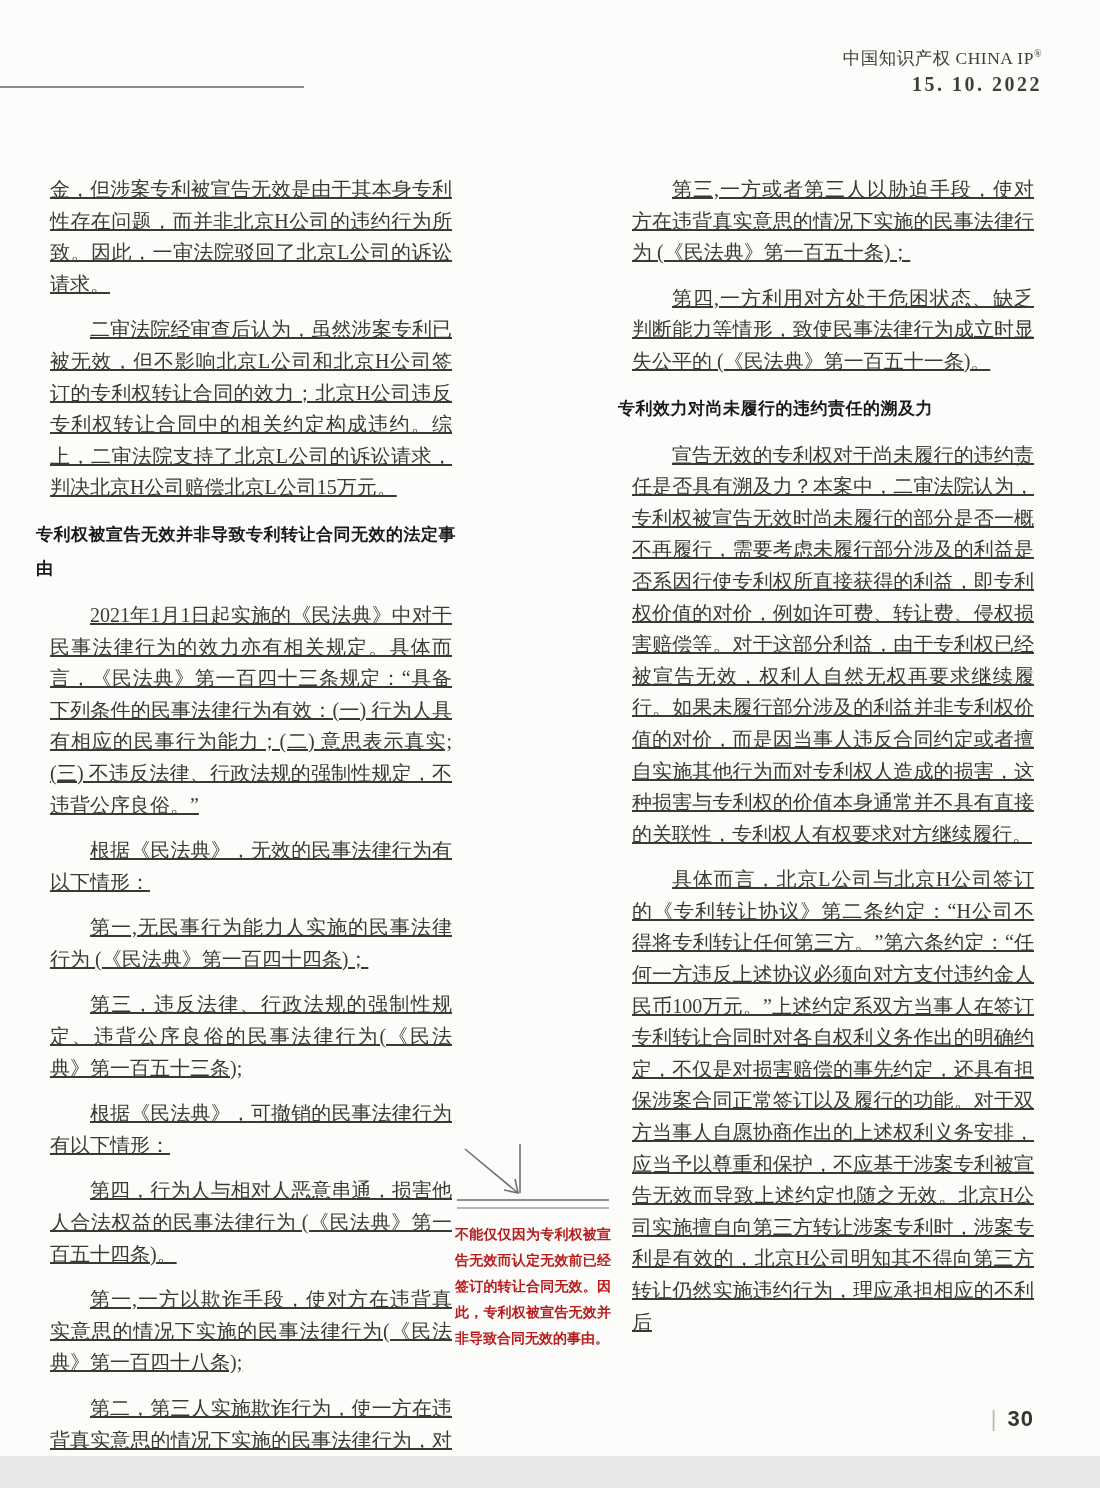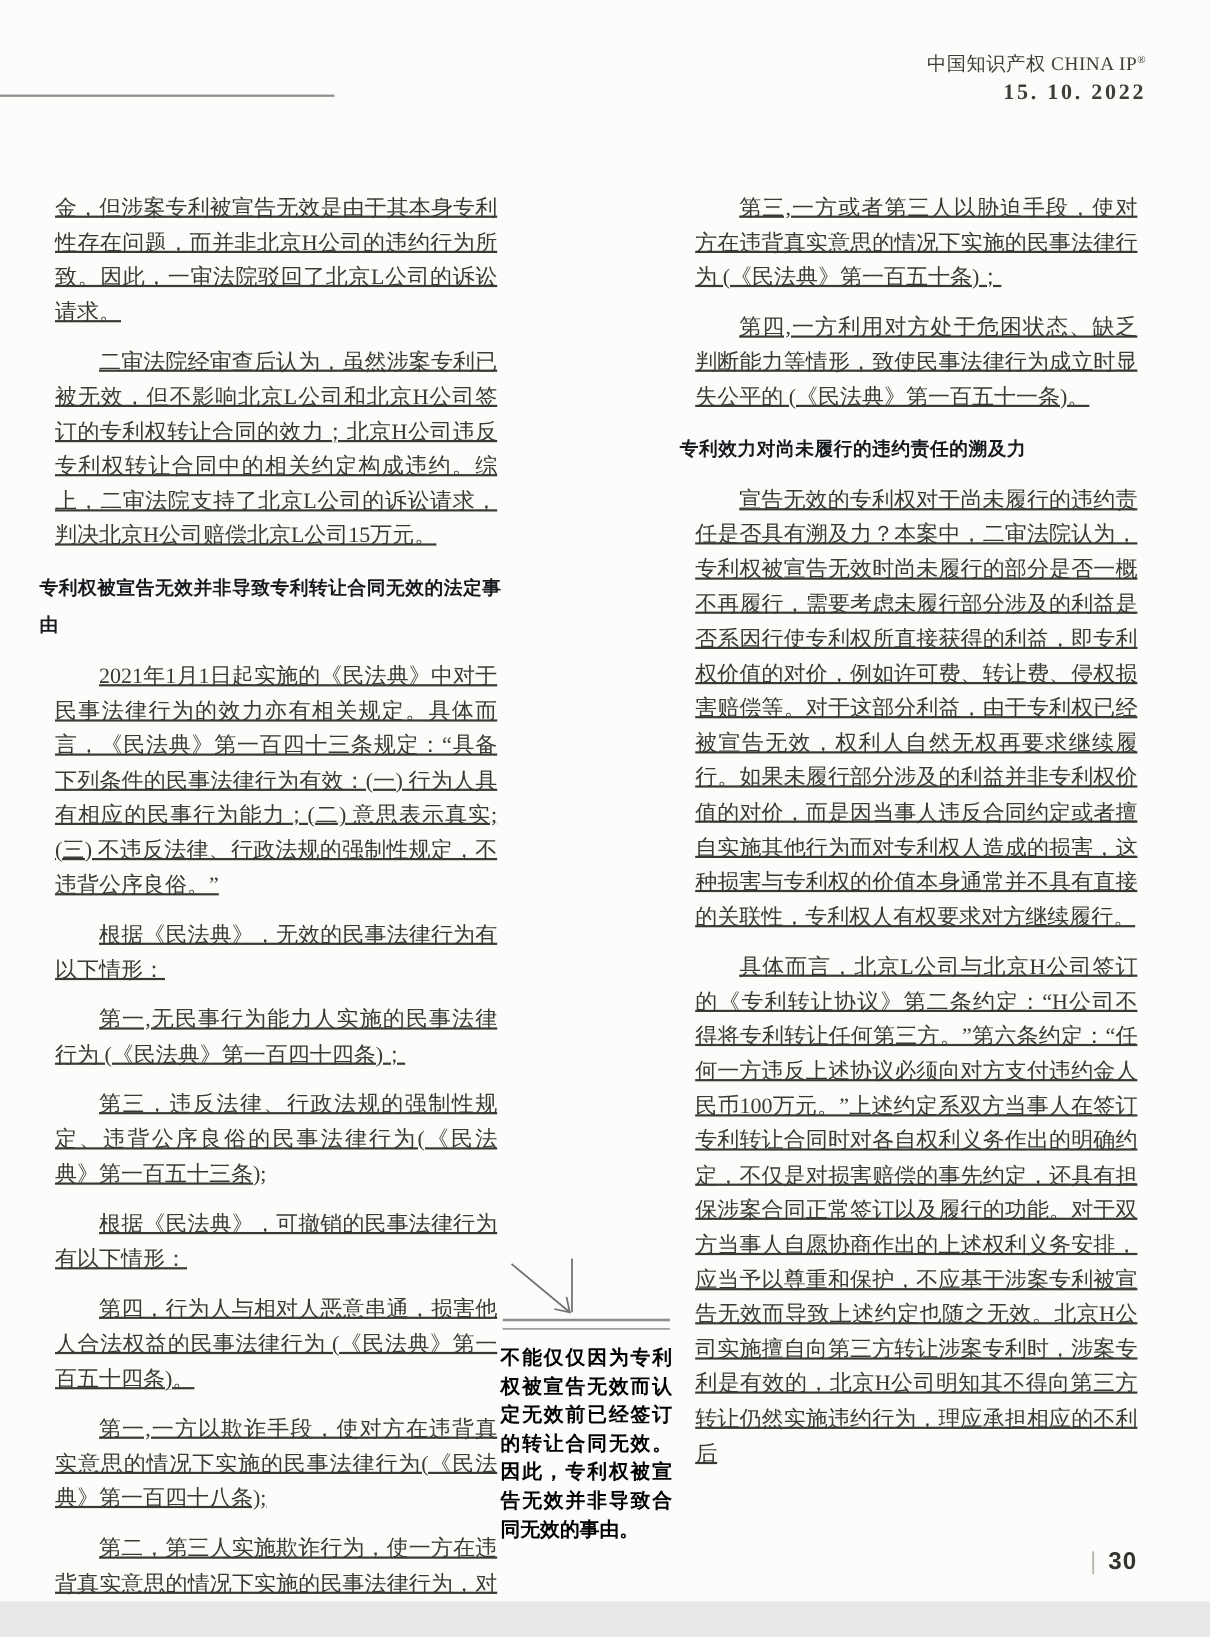--- a/index.html
+++ b/index.html
@@ -44,22 +44,22 @@
   }
 
   .quote-block {
     position: absolute; left: 455px; top: 1142px; width: 156px;
   }
   .quote-arrow svg { display: block; }
   .quote-text {
     margin-top: 9px;
     font-family: "Liberation Sans", sans-serif;
     font-weight: bold;
-    font-size: 18px; line-height: 26px;
-    color: #000000;
+    font-size: 14px; line-height: 26px;
+    color: #b91c1c;
     text-align: justify;
   }
 
   .footer {
     position: absolute; right: 66px; top: 1406px;
     font-family: "Liberation Sans", sans-serif;
     font-size: 22px; color: #333330;
   }
   .footer .bar { color: #b8b8b4; font-weight: 400; margin-right: 11px; }
   .footer .num { font-weight: 600; letter-spacing: 1px; }

